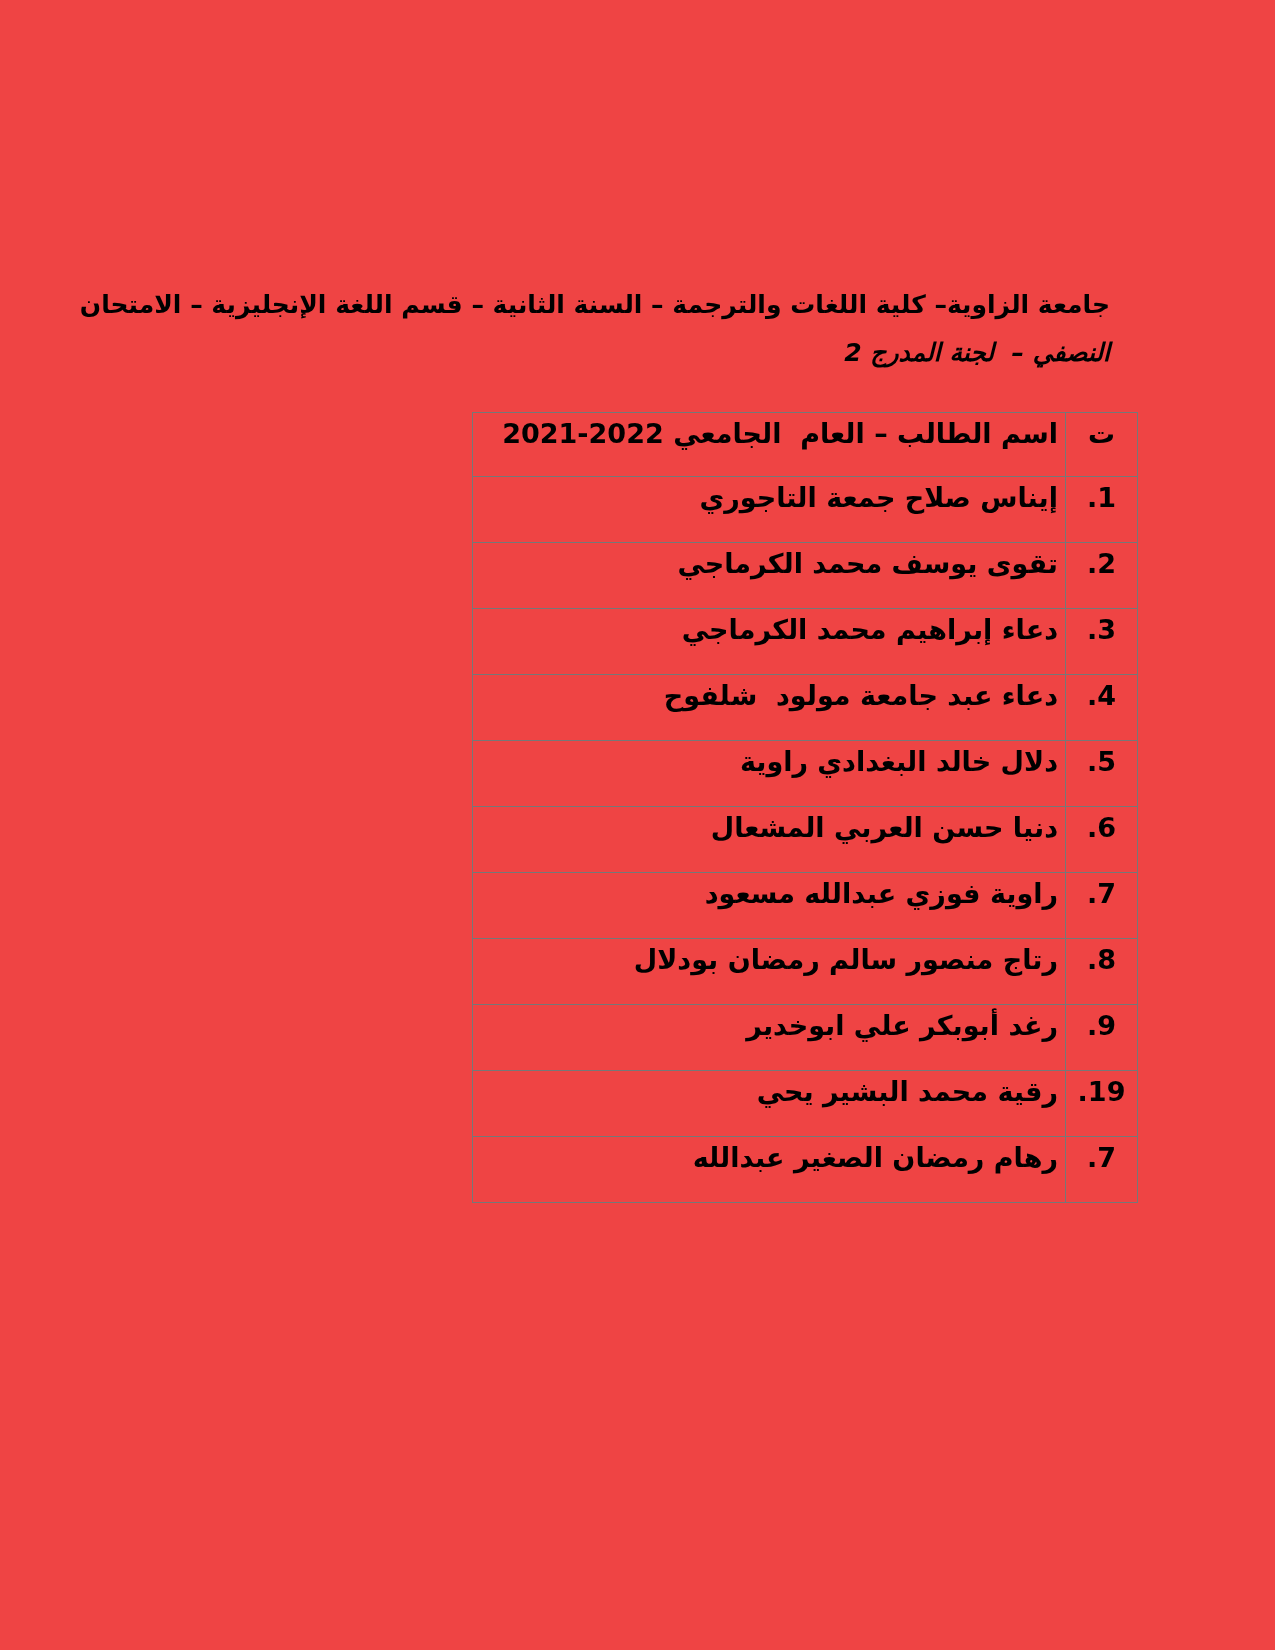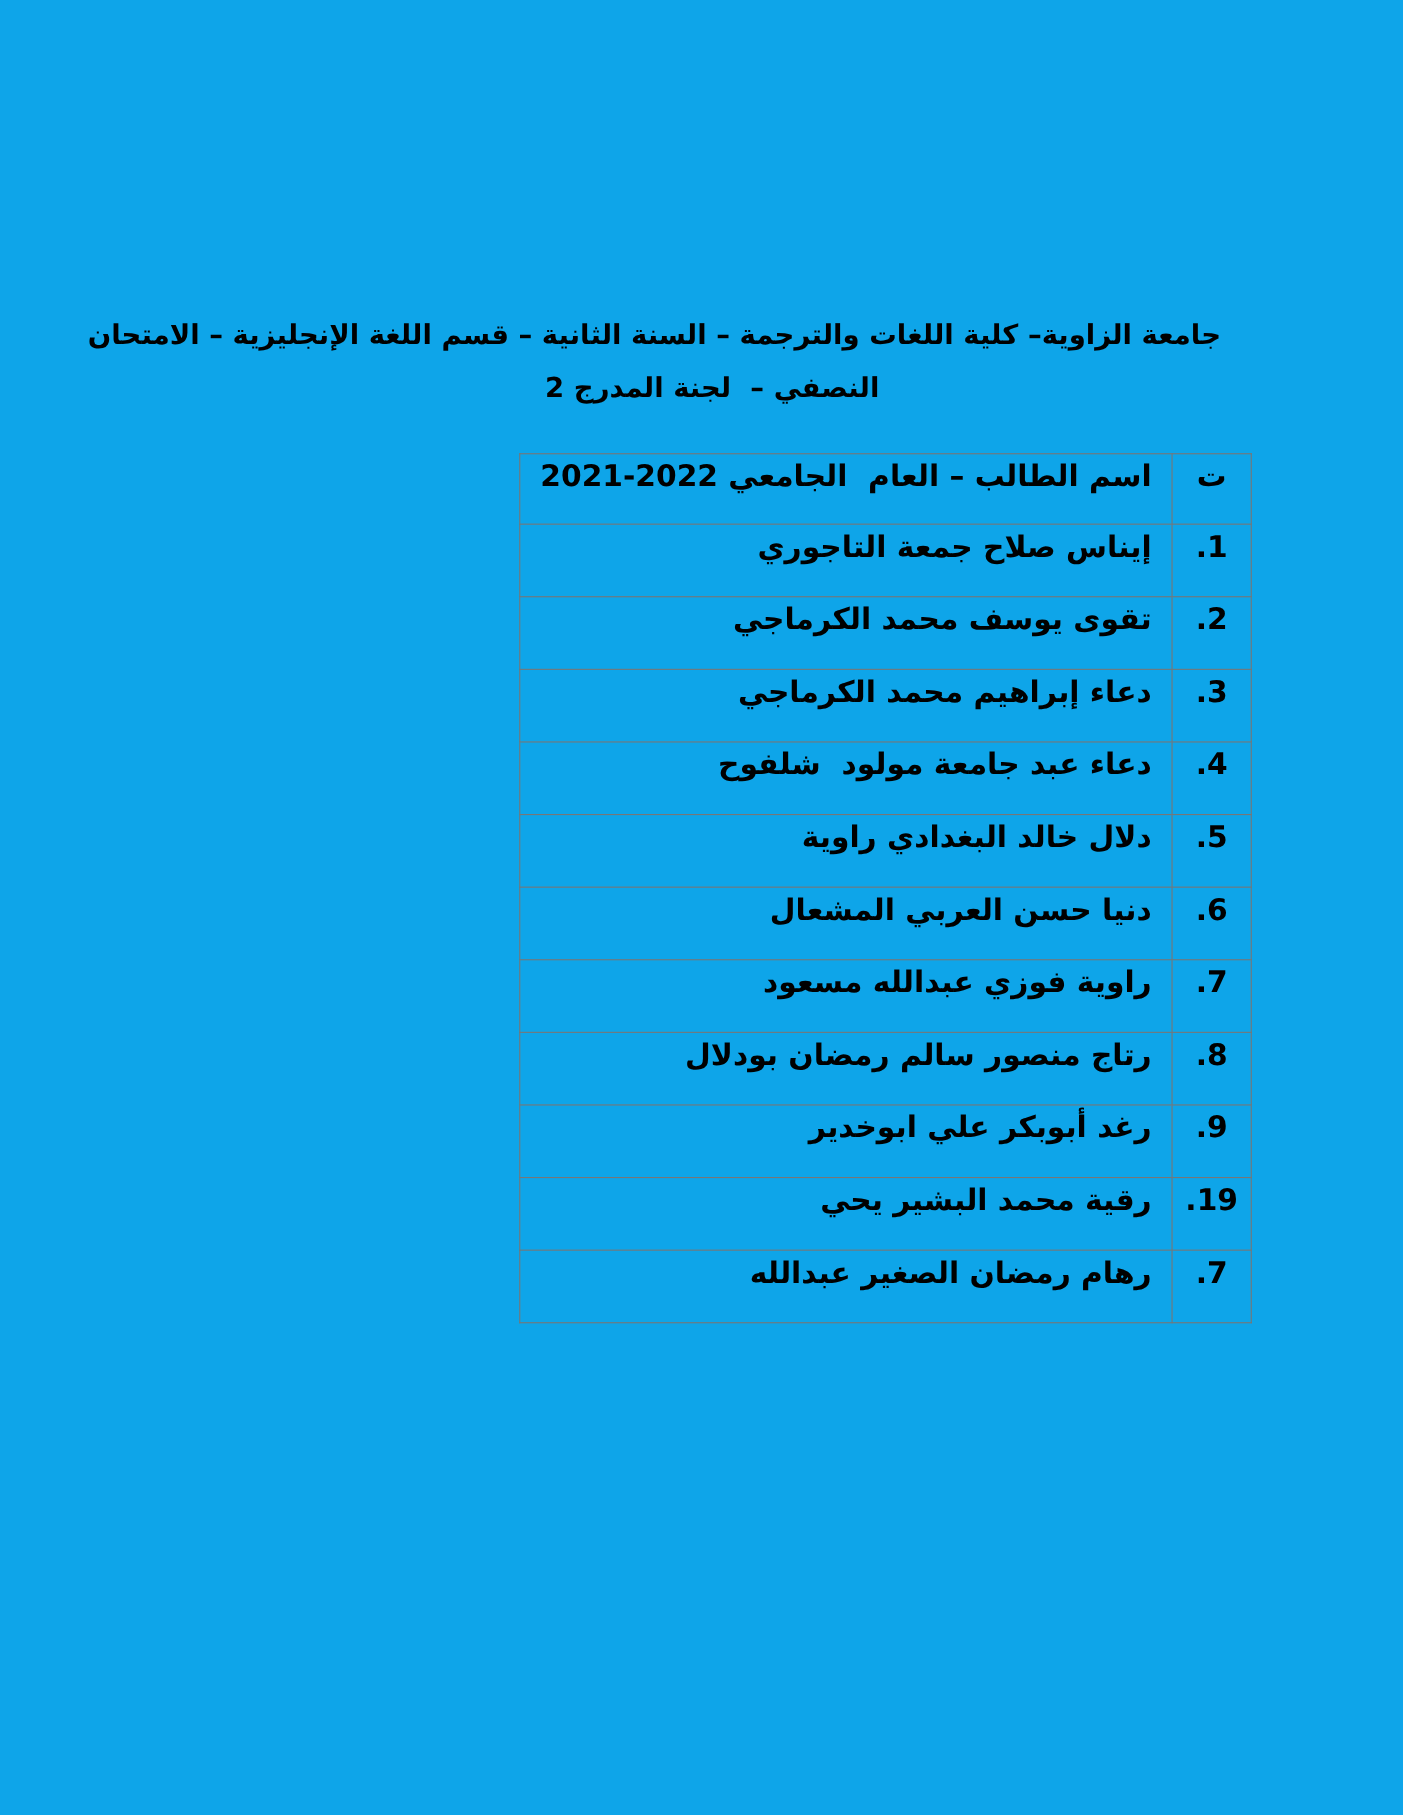--- a/index.html
+++ b/index.html
@@ -4,21 +4,21 @@
 <style>
   html, body {
     margin: 0;
     padding: 0;
     background: #ffffff;
   }
   .page {
     position: relative;
     width: 1275px;
     height: 1650px;
-    background: #0ea5e9;
+    background: #ef4444;
     overflow: hidden;
     font-family: "DejaVu Sans", sans-serif;
     color: #000000;
   }
   
   .doc-header {
     position: absolute;
     left: 185px;
     top: 281px;
     width: 925px;
@@ -26,22 +26,23 @@
     font-weight: bold;
     font-size: 25px;
     line-height: 48px;
     color: #000000;
   }
   .doc-header .line1 {
     text-align: right;
     white-space: pre;
   }
   .doc-header .line2 {
-    text-align: center;
+    text-align: right;
     white-space: pre;
+    font-style: italic;
   }
   
   table.students {
     position: absolute;
     left: 472px;
     top: 412px;
     width: 665px;
     direction: rtl;
     border-collapse: collapse;
     table-layout: fixed;
@@ -57,21 +58,21 @@
   tr.hdr-row { height: 64px; }
   tr.data-row { height: 66px; }
   td.num-cell, th.num-cell {
     text-align: center;
     font-size: 27px;
     padding: 5px 2px 0 2px;
   }
   td.name-cell, th.name-cell {
     text-align: right;
     font-size: 27px;
-    padding: 5px 18px 0 4px;
+    padding: 5px 7px 0 4px;
   }
 </style>
 </head>
 <body>
 
 <div class="page">
 
   <div class="doc-header" dir="rtl">
     <div class="line1">جامعة الزاوية– كلية اللغات والترجمة – السنة الثانية – قسم اللغة الإنجليزية – الامتحان</div>
     <div class="line2">النصفي –  لجنة المدرج 2</div>

